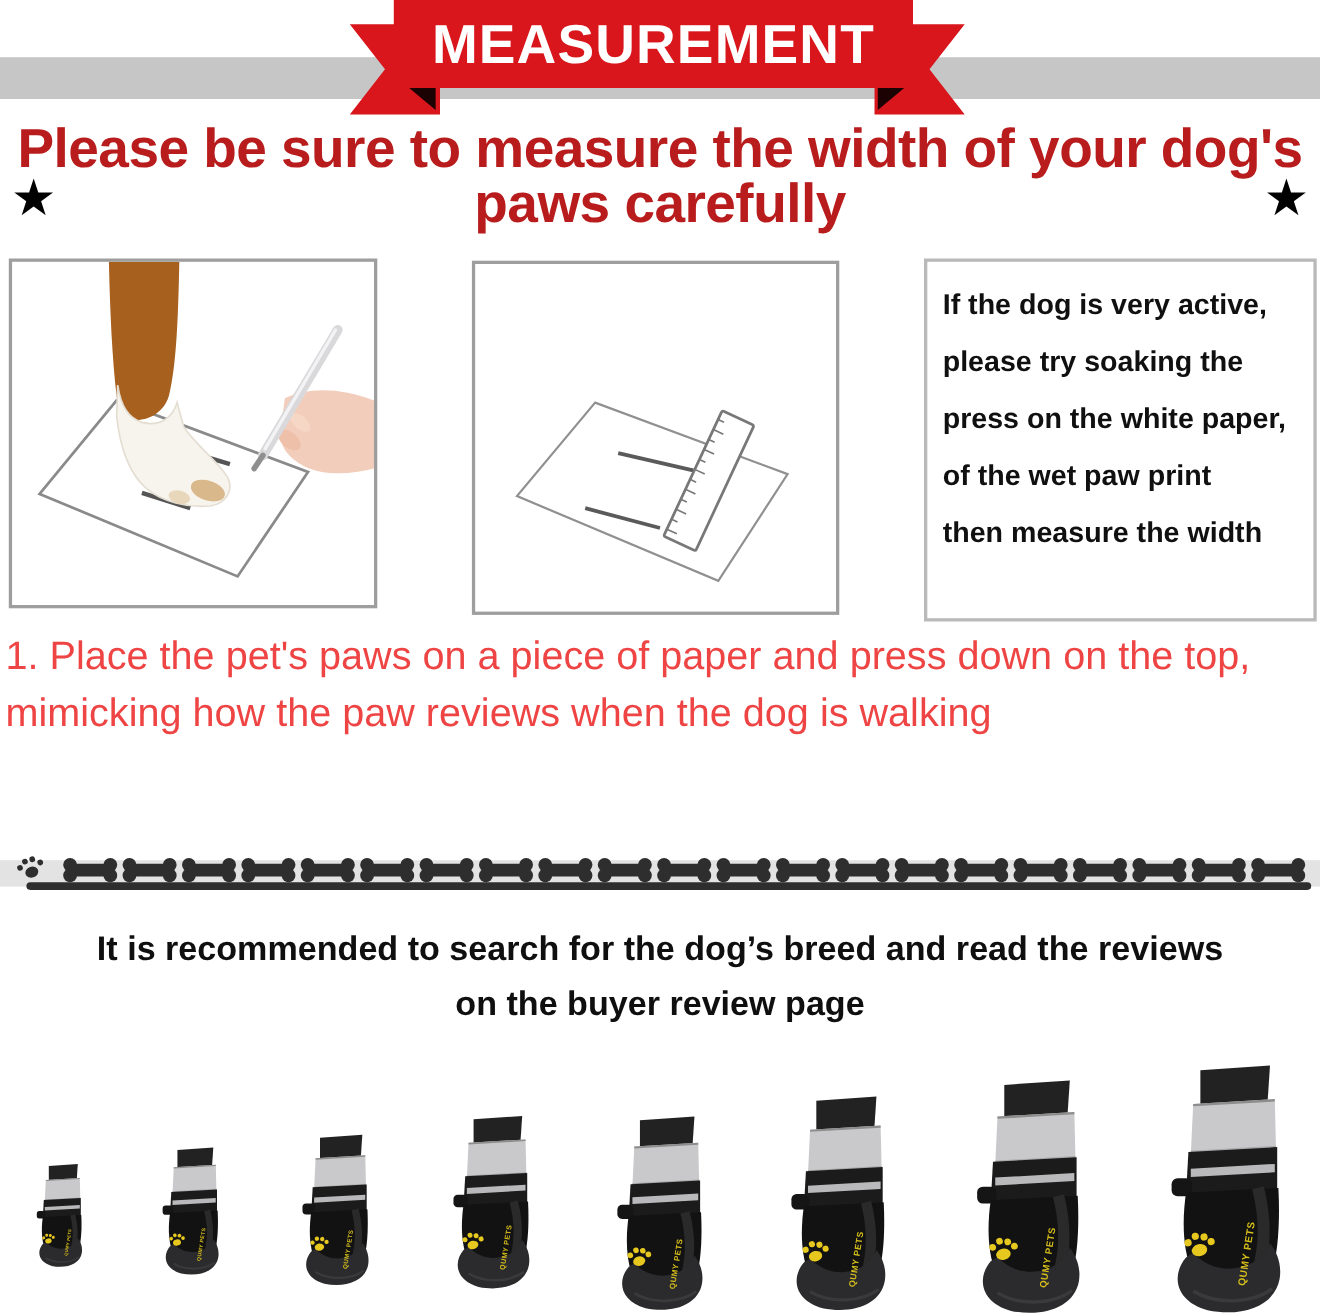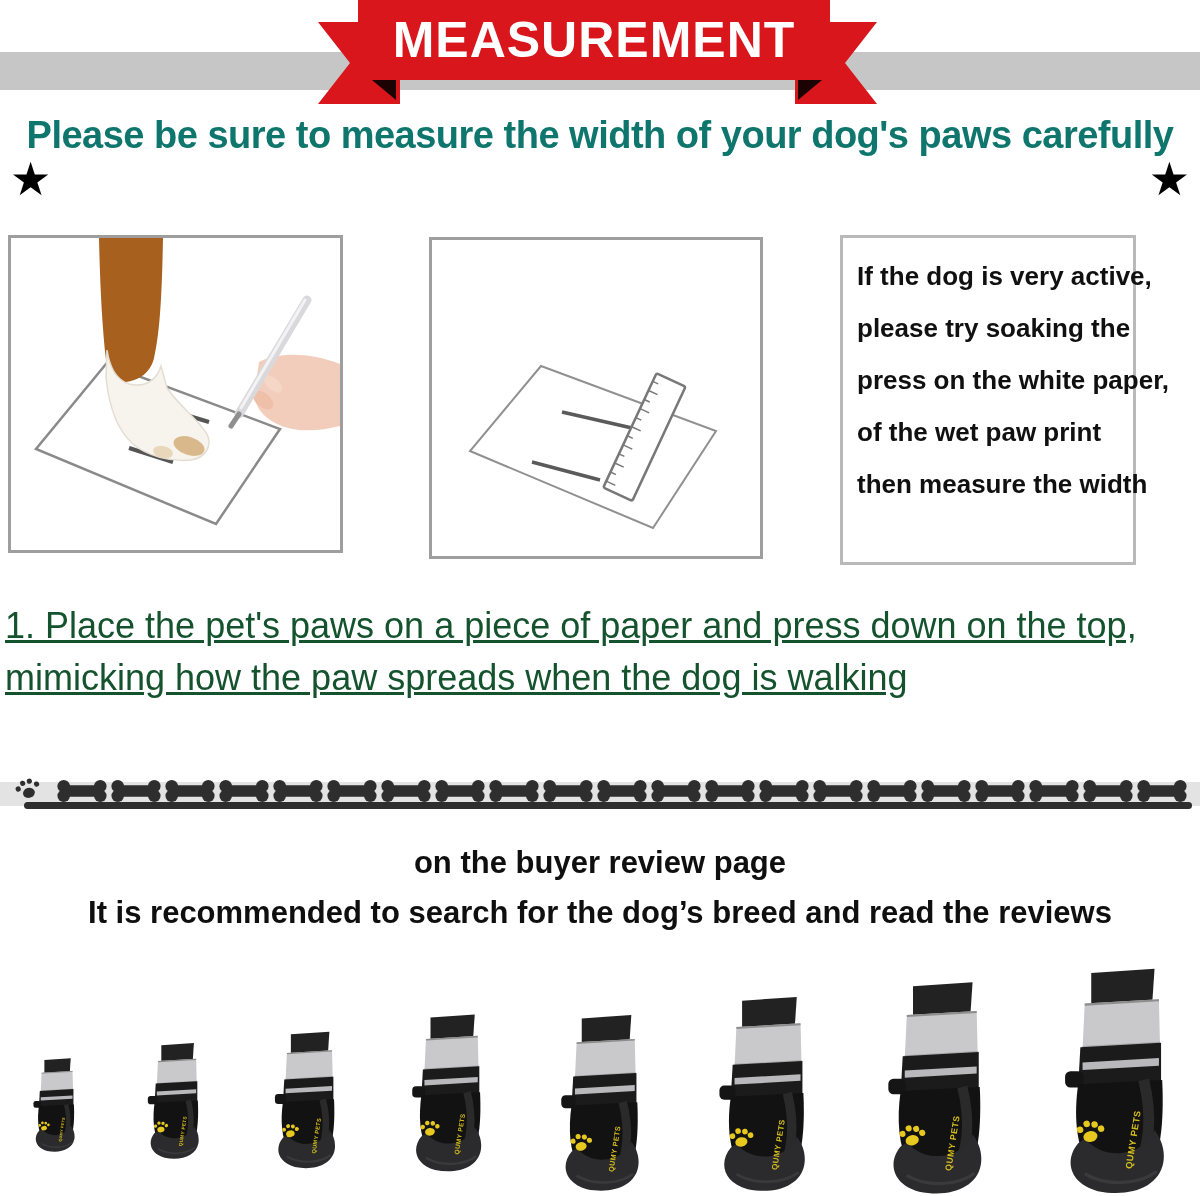--- a/index.html
+++ b/index.html
@@ -6,36 +6,36 @@
   .page{
     position:relative;width:1200px;height:1196px;background:#ffffff;
     font-family:"Liberation Sans",sans-serif;overflow:hidden;color:#111;
   }
   svg{display:block;}
   
   .ribbon-wrap{position:absolute;top:0;left:0;width:1004px;height:115px;text-align:center;}
   
   .headline{
     position:absolute;top:110px;left:0;right:0;text-align:center;
-    font-weight:bold;font-size:38px;line-height:50px;color:#0f766e;letter-spacing:-0.5px;
+    font-weight:bold;font-size:50px;line-height:50px;color:#b91c1c;letter-spacing:-0.5px;
   }
   .star{position:absolute;top:156px;font-size:46px;color:#000;line-height:46px;}
   .star-left{left:10px;}
   .star-right{right:10px;}
   
   .box{position:absolute;box-sizing:border-box;background:#fff;}
   .photo-box{left:8px;top:235px;width:335px;height:318px;border:3px solid #9e9e9e;}
   .ruler-box{left:429px;top:237px;width:334px;height:322px;border:3px solid #9e9e9e;}
   .note-box{
-    left:840px;top:235px;width:296px;height:330px;border:3px solid #b9b9b9;
+    left:840px;top:235px;width:357px;height:330px;border:3px solid #b9b9b9;
     padding:12px 10px 12px 14px;font-weight:bold;font-size:26px;line-height:52px;color:#101010;
   }
   .note-line{white-space:nowrap;}
   
-  .steps{position:absolute;left:5px;top:600px;right:5px;font-size:36px;line-height:52px;color:#14532d;text-decoration:underline;}
+  .steps{position:absolute;left:5px;top:570px;right:5px;font-size:36px;line-height:52px;color:#ef4444;}
   
   .divider{position:absolute;left:0;top:768px;width:1200px;height:50px;}
   
   .recommendation{
     position:absolute;top:838px;left:0;right:0;text-align:center;
     font-weight:bold;font-size:31px;line-height:50px;color:#0f0f0f;
   }
   
   .boots-row{
     position:absolute;left:0;right:0;bottom:0;height:240px;
@@ -146,21 +146,21 @@
   <div class="box note-box">
     <div class="note-line">If the dog is very active,</div>
     <div class="note-line">please try soaking the</div>
     <div class="note-line">press on the white paper,</div>
     <div class="note-line">of the wet paw print</div>
     <div class="note-line">then measure the width</div>
   </div>
 
   <div class="steps">
     <div>1. Place the pet's paws on a piece of paper and press down on the top,</div>
-    <div>mimicking how the paw spreads when the dog is walking</div>
+    <div>mimicking how the paw reviews when the dog is walking</div>
   </div>
 
   <div class="divider">
     <svg width="1200" height="50" viewBox="0 0 1200 50">
       <rect x="0" y="14" width="1200" height="24" fill="#e3e3e3"></rect>
       <rect x="24" y="34" width="1168" height="7" rx="3.5" fill="#2e2e2e"></rect>
       <g transform="translate(14,8) rotate(-18 14 14)" fill="#2e2e2e">
         <ellipse cx="14" cy="17" rx="6" ry="5"></ellipse>
         <circle cx="5" cy="10" r="2.6"></circle>
           <circle cx="11" cy="6" r="2.6"></circle>
@@ -187,22 +187,22 @@
           <use href="#bone" x="920" y="10" width="52" height="26"></use>
           <use href="#bone" x="974" y="10" width="52" height="26"></use>
           <use href="#bone" x="1028" y="10" width="52" height="26"></use>
           <use href="#bone" x="1082" y="10" width="52" height="26"></use>
           <use href="#bone" x="1136" y="10" width="52" height="26"></use>
         </g>
     </svg>
   </div>
 
   <div class="recommendation">
+    <div>It is recommended to search for the dog’s breed and read the reviews</div>
     <div>on the buyer review page</div>
-    <div>It is recommended to search for the dog’s breed and read the reviews</div>
   </div>
 
   <div class="boots-row">
       <svg viewBox="0 0 110 210" width="50" height="96" style="margin-bottom: 43px;">
         <use href="#boot-symbol"></use>
       </svg>
       <svg viewBox="0 0 110 210" width="62" height="118" style="margin-bottom: 36px;">
         <use href="#boot-symbol"></use>
       </svg>
       <svg viewBox="0 0 110 210" width="73" height="140" style="margin-bottom: 26px;">

